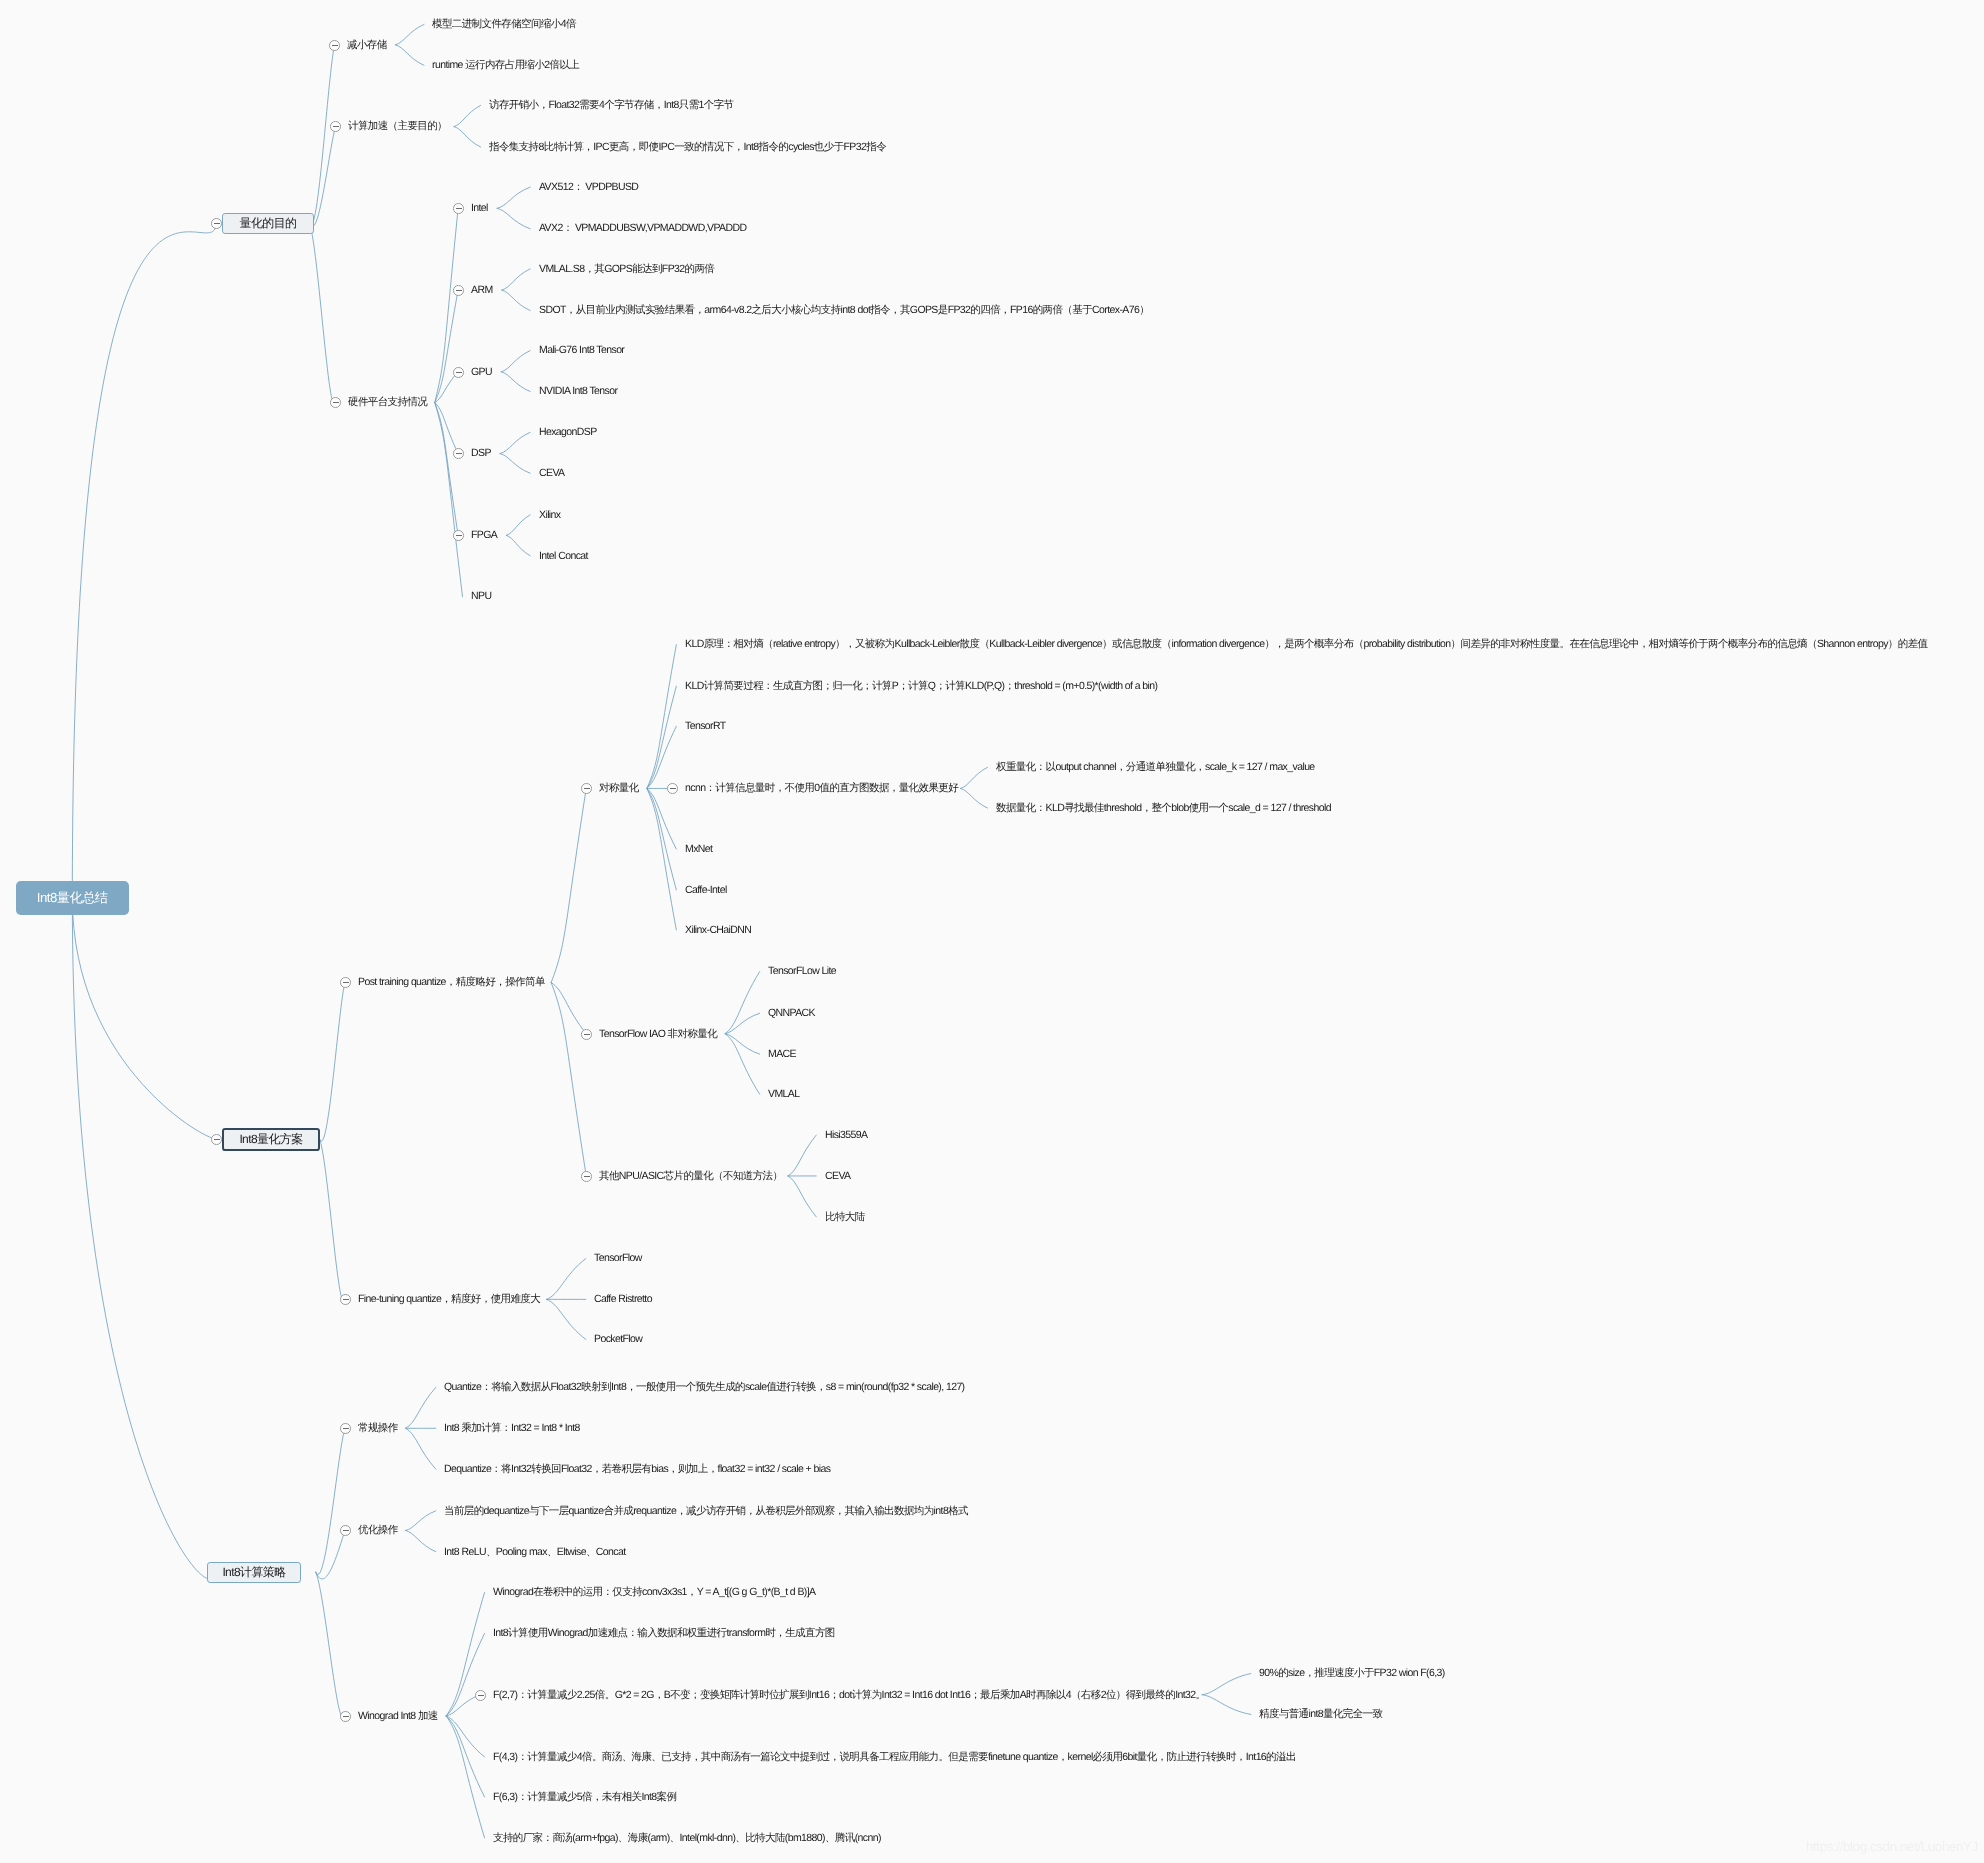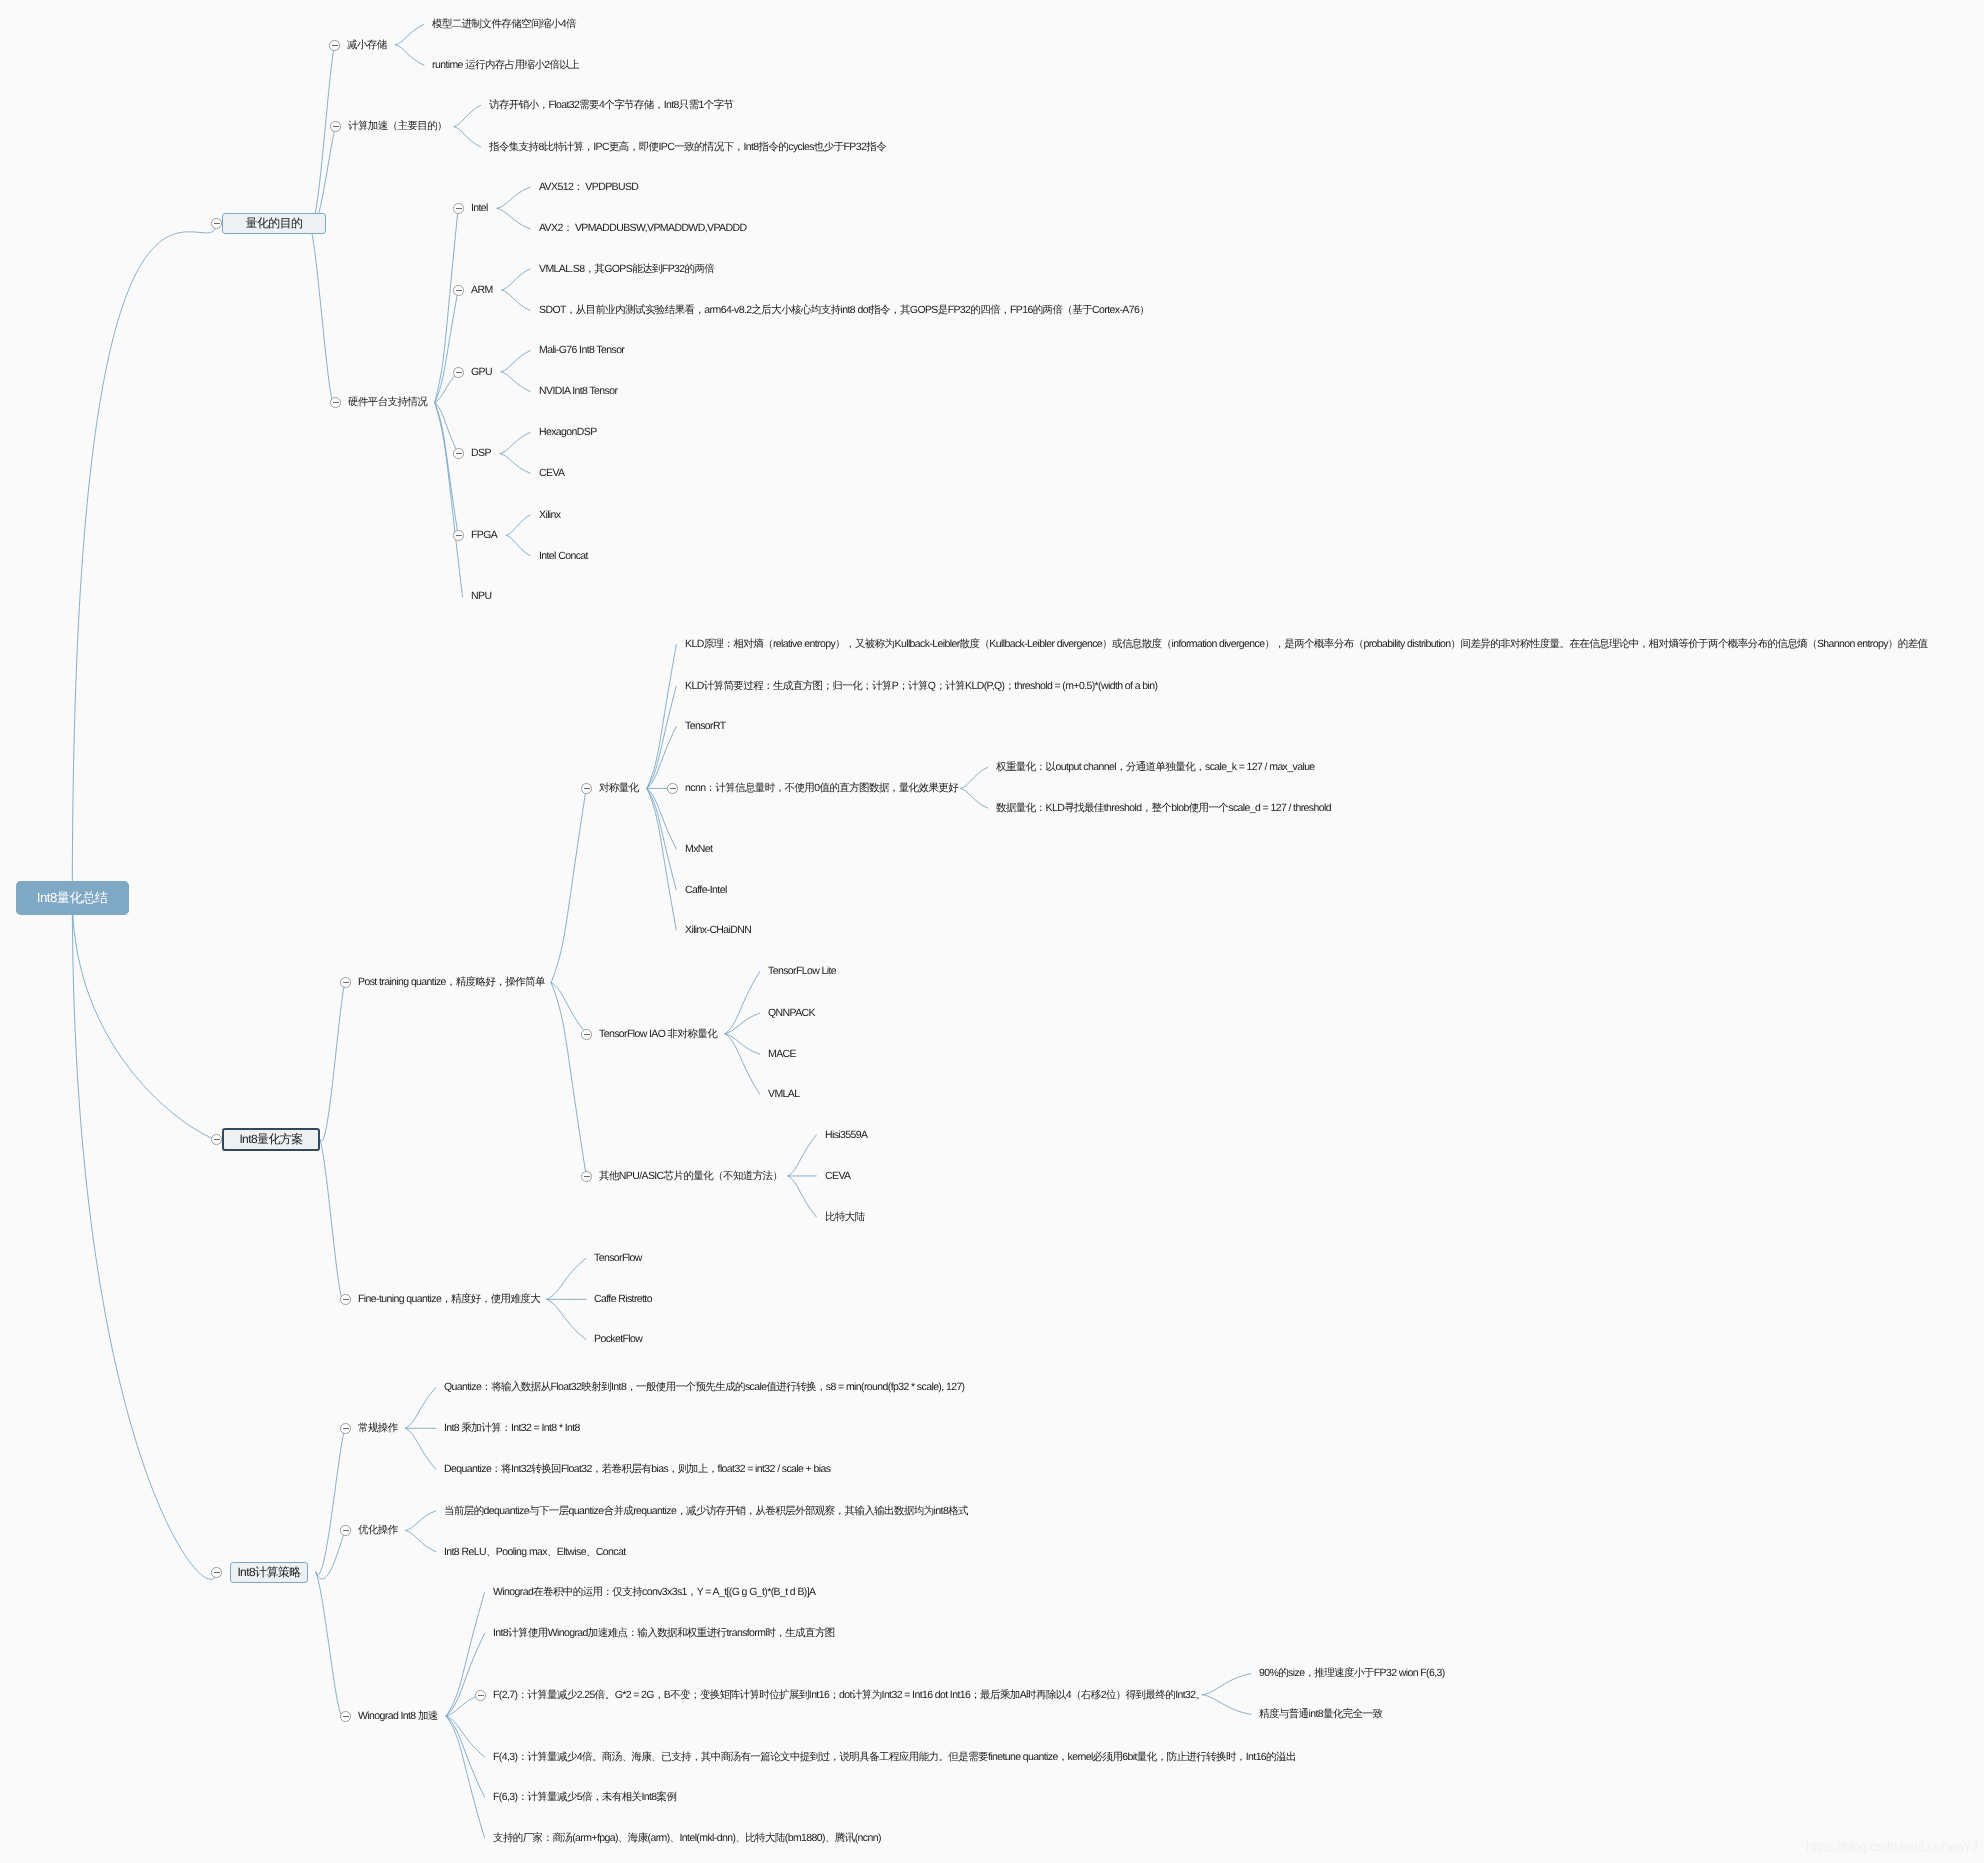--- a/index.html
+++ b/index.html
@@ -27,21 +27,21 @@
 <body>
 
 <div id="stage">
   <svg id="links" viewBox="0 0 2524 2370" xmlns="http://www.w3.org/2000/svg">
     <path d="M92.0,1142.0 C92.0,61.0 269.0,353.0 275.7,284.0 M393.8,284.0 C404.7,314.0 417.5,87.0 425.8,57.0 M503.0,57.0 C514.4,54.4 519.2,39.8 539.4,31.0 M503.0,57.0 C514.4,59.6 519.2,74.2 539.4,83.0 M393.8,284.0 C405.0,314.0 418.2,191.0 426.8,161.0 M577.6,161.0 C588.5,158.2 592.4,143.8 611.4,134.0 M577.6,161.0 C588.4,163.7 592.5,177.7 611.4,187.0 M393.8,284.0 C405.0,314.0 418.2,542.0 426.8,512.0 M553.1,512.0 C566.8,455.7 563.3,459.7 582.8,265.0 M632.4,265.0 C645.3,262.5 651.3,246.6 674.4,238.0 M632.4,265.0 C645.2,267.3 651.4,282.9 674.4,291.0 M553.1,512.0 C566.2,482.1 563.8,472.4 582.8,369.0 M638.3,369.0 C649.8,366.3 654.3,351.4 674.4,342.0 M638.3,369.0 C649.7,371.6 654.3,386.1 674.4,395.0 M553.1,512.0 C563.7,506.7 565.4,491.5 582.8,473.0 M637.6,473.0 C649.2,470.3 653.9,455.3 674.4,446.0 M637.6,473.0 C649.0,475.4 654.0,489.8 674.4,498.0 M553.1,512.0 C564.8,523.0 564.7,539.0 582.8,577.0 M636.1,577.0 C648.1,574.4 653.2,559.1 674.4,550.0 M636.1,577.0 C647.9,579.3 653.3,594.0 674.4,602.0 M553.1,512.0 C566.4,548.4 563.6,555.0 582.8,681.0 M644.2,681.0 C654.1,678.1 657.4,664.9 674.4,655.0 M644.2,681.0 C654.1,683.9 657.4,697.1 674.4,707.0 M553.1,512.0 C569.2,567.0 565.4,568.7 588.4,759.0 M92.0,1142.0 C92.0,1360.0 269.0,1455.0 275.7,1449.0 M406.7,1449.0 C417.6,1479.0 430.5,1280.0 438.8,1250.0 M701.2,1250.0 C721.2,1197.0 717.0,1186.4 745.8,1003.0 M823.0,1003.0 C839.6,964.6 836.4,952.8 860.4,820.0 M823.0,1003.0 C838.9,977.7 836.9,960.4 860.4,873.0 M823.0,1003.0 C837.7,989.8 837.7,969.7 860.4,924.0 M823.0,1003.0 C829.4,1003.0 839.6,1003.0 854.8,1003.0 M1222.0,1003.0 C1233.0,1000.2 1237.2,985.7 1256.4,976.0 M1222.0,1003.0 C1232.8,1005.5 1237.3,1019.4 1256.4,1028.0 M823.0,1003.0 C837.7,1015.7 837.7,1035.9 860.4,1080.0 M823.0,1003.0 C838.9,1028.0 836.9,1045.4 860.4,1132.0 M823.0,1003.0 C839.5,1040.6 836.5,1052.8 860.4,1183.0 M701.2,1250.0 C717.5,1259.4 719.5,1282.6 745.8,1315.0 M922.5,1315.0 C939.2,1302.6 940.0,1279.0 966.4,1236.0 M922.5,1315.0 C935.7,1312.7 942.4,1296.8 966.4,1289.0 M922.5,1315.0 C935.7,1317.3 942.4,1333.2 966.4,1341.0 M922.5,1315.0 C939.2,1327.0 940.1,1350.5 966.4,1392.0 M701.2,1250.0 C721.1,1302.7 717.0,1313.5 745.8,1496.0 M1002.5,1496.0 C1015.6,1488.5 1017.2,1469.8 1038.4,1444.0 M1002.5,1496.0 C1009.7,1496.0 1021.2,1496.0 1038.4,1496.0 M1002.5,1496.0 C1015.6,1503.5 1017.2,1522.2 1038.4,1548.0 M406.7,1449.0 C417.6,1479.0 430.5,1683.0 438.8,1653.0 M695.3,1653.0 C712.4,1646.7 716.7,1622.9 745.4,1601.0 M695.3,1653.0 C705.3,1653.0 721.4,1653.0 745.4,1653.0 M695.3,1653.0 C712.3,1659.2 716.7,1682.7 745.4,1704.0 M92.0,1142.0 C92.0,1853.0 269.0,2059.0 275.7,2000.0 M401.7,2000.0 C414.3,2030.0 429.2,1847.0 438.8,1817.0 M516.0,1817.0 C529.9,1809.8 531.9,1790.1 554.4,1765.0 M516.0,1817.0 C523.7,1817.0 536.0,1817.0 554.4,1817.0 M516.0,1817.0 C529.9,1824.2 531.9,1843.9 554.4,1869.0 M401.7,2000.0 C414.3,2030.0 429.2,1977.0 438.8,1947.0 M516.0,1947.0 C527.8,1944.7 533.3,1930.0 554.4,1922.0 M516.0,1947.0 C528.0,1949.6 533.1,1964.9 554.4,1974.0 M401.7,2000.0 C414.3,2030.0 429.2,2213.0 438.8,2183.0 M567.6,2183.0 C588.1,2153.1 585.9,2129.5 616.4,2026.0 M567.6,2183.0 C586.9,2165.3 586.7,2139.1 616.4,2078.0 M567.6,2183.0 C580.8,2180.6 587.1,2164.4 610.8,2156.0 M1529.4,2156.0 C1546.8,2154.1 1558.3,2135.6 1591.4,2129.0 M1529.4,2156.0 C1546.5,2157.7 1558.5,2175.3 1591.4,2181.0 M567.6,2183.0 C584.3,2189.4 588.4,2212.7 616.4,2235.0 M567.6,2183.0 C586.8,2200.2 586.7,2226.5 616.4,2286.0 M567.6,2183.0 C588.1,2212.4 585.9,2236.2 616.4,2338.0" fill="none" stroke="#6e9fc0" stroke-width="1.05" stroke-linecap="round"></path>
   </svg>
 <div class="rootbox" style="left:15.7px;top:881px;width:113px;height:34px">
       <span>Int8量化总结</span>
     </div>
 <span class="ico" style="left:211px;top:218px"></span>
-<div class="lvl1" style="left:222px;top:213px;width:104px;height:21px">
+<div class="lvl1" style="left:222px;top:213px;width:92px;height:21px">
       <span>量化的目的</span>
     </div>
 <span class="ico" style="left:329px;top:40px"></span>
 <span class="tx" style="left:347px;top:39px">减小存储</span>
 <span class="tx" style="left:432px;top:18px">模型二进制文件存储空间缩小4倍</span>
 <span class="tx" style="left:432px;top:59px">runtime 运行内存占用缩小2倍以上</span>
 <span class="ico" style="left:330px;top:121px"></span>
 <span class="tx" style="left:348px;top:120px">计算加速（主要目的）</span>
 <span class="tx" style="left:489px;top:99px">访存开销小，Float32需要4个字节存储，Int8只需1个字节</span>
 <span class="tx" style="left:489px;top:141px">指令集支持8比特计算，IPC更高，即使IPC一致的情况下，Int8指令的cycles也少于FP32指令</span>
@@ -96,21 +96,21 @@
 <span class="tx" style="left:599px;top:1170px">其他NPU/ASIC芯片的量化（不知道方法）</span>
 <span class="tx" style="left:825px;top:1129px">Hisi3559A</span>
 <span class="tx" style="left:825px;top:1170px">CEVA</span>
 <span class="tx" style="left:825px;top:1211px">比特大陆</span>
 <span class="ico" style="left:340px;top:1294px"></span>
 <span class="tx" style="left:358px;top:1293px">Fine-tuning quantize，精度好，使用难度大</span>
 <span class="tx" style="left:594px;top:1252px">TensorFlow</span>
 <span class="tx" style="left:594px;top:1293px">Caffe Ristretto</span>
 <span class="tx" style="left:594px;top:1333px">PocketFlow</span>
 <span class="ico" style="left:211px;top:1567px"></span>
-<div class="lvl1" style="left:230px;top:1562px;width:78px;height:21px">
+<div class="lvl1" style="left:207px;top:1562px;width:94px;height:21px">
       <span>Int8计算策略</span>
     </div>
 <span class="ico" style="left:340px;top:1423px"></span>
 <span class="tx" style="left:358px;top:1422px">常规操作</span>
 <span class="tx" style="left:444px;top:1381px">Quantize：将输入数据从Float32映射到Int8，一般使用一个预先生成的scale值进行转换，s8 = min(round(fp32 * scale), 127)</span>
 <span class="tx" style="left:444px;top:1422px">Int8 乘加计算：Int32 = Int8 * Int8</span>
 <span class="tx" style="left:444px;top:1463px">Dequantize：将Int32转换回Float32，若卷积层有bias，则加上，float32 = int32 / scale + bias</span>
 <span class="ico" style="left:340px;top:1525px"></span>
 <span class="tx" style="left:358px;top:1524px">优化操作</span>
 <span class="tx" style="left:444px;top:1505px">当前层的dequantize与下一层quantize合并成requantize，减少访存开销，从卷积层外部观察，其输入输出数据均为int8格式</span>

